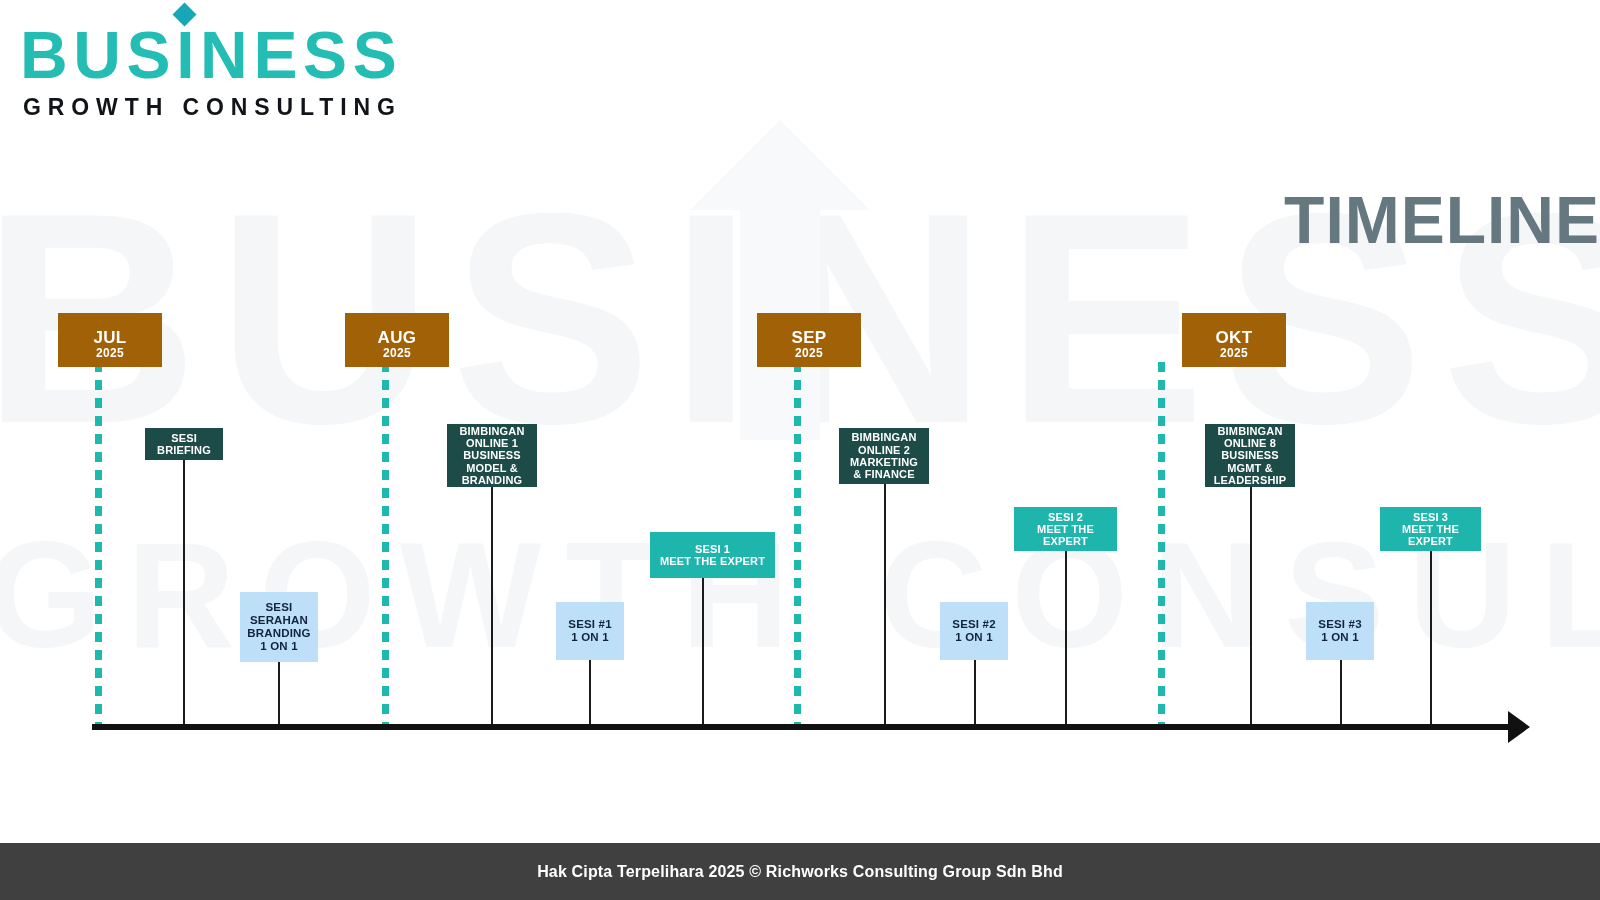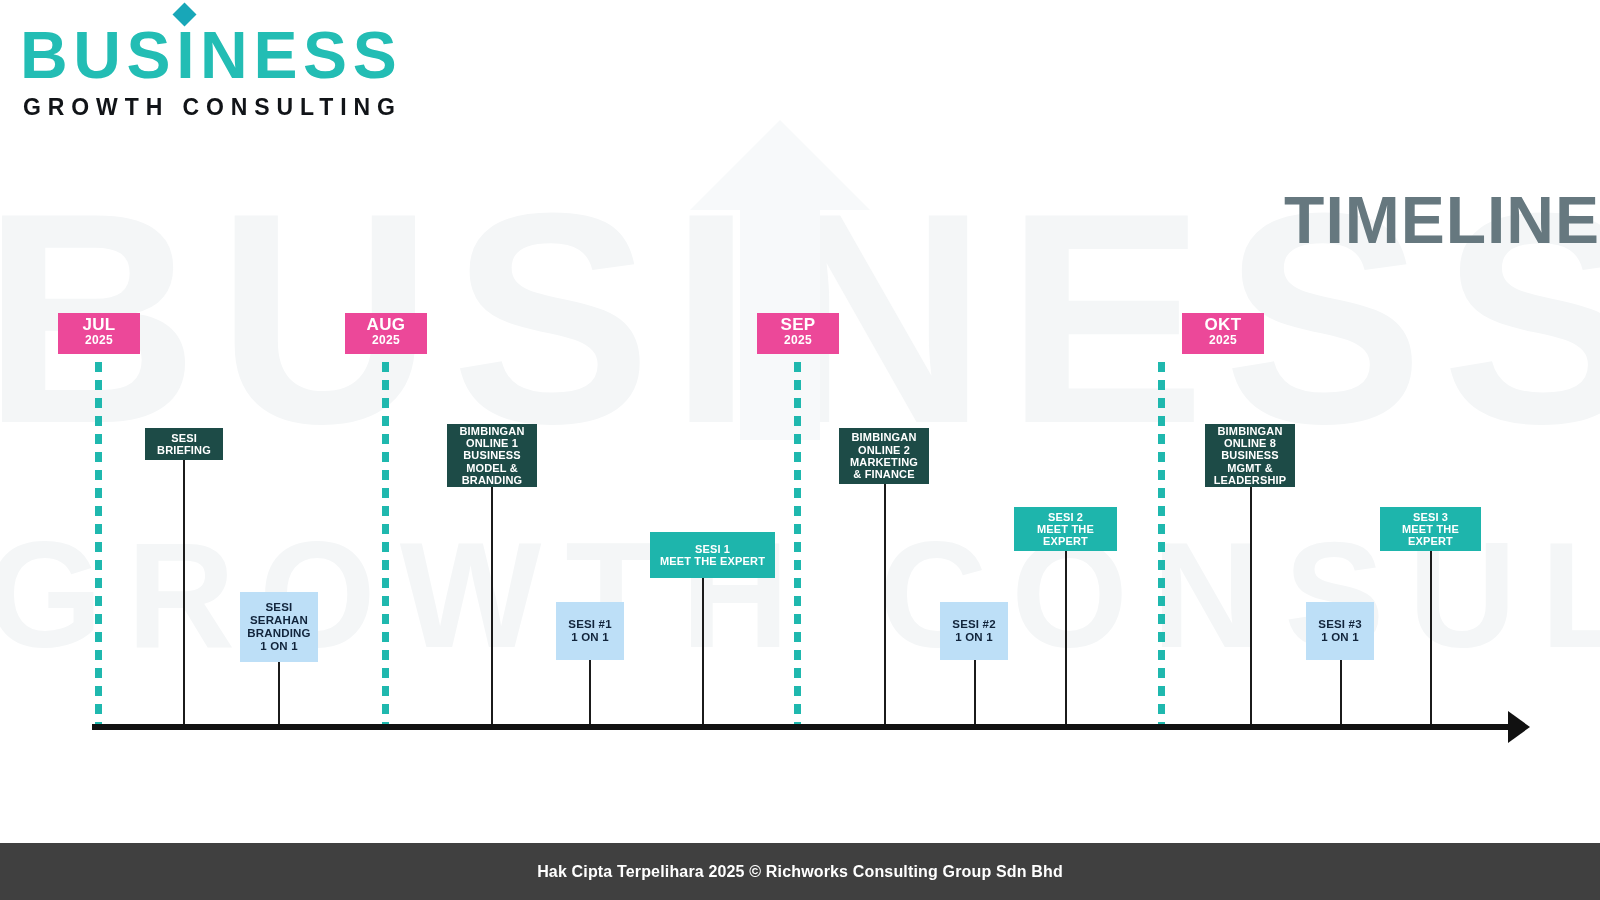--- a/index.html
+++ b/index.html
@@ -132,28 +132,28 @@
     color: #66787F;
     letter-spacing: 0.015em;
     z-index: 3;
   }
 
   
   .stage { position: absolute; inset: 0; z-index: 2; }
 
   .month-badge {
     position: absolute;
-    background: #ec4899;
+    background: #a16207;
     color: #ffffff;
     text-align: center;
     font-weight: 700;
     font-size: 17px;
     line-height: 1.08;
-    padding: 3px 0 7px;
-    width: 82px;
+    padding: 16px 0 7px;
+    width: 104px;
     letter-spacing: 0.02em;
   }
   .month-badge .m-year { font-size: 12px; }
 
   .month-dash {
     position: absolute;
     width: 7px;
     background-image: linear-gradient(#1FB8AE 0 10px, rgba(0,0,0,0) 10px 18px);
     background-size: 100% 18px;
   }

